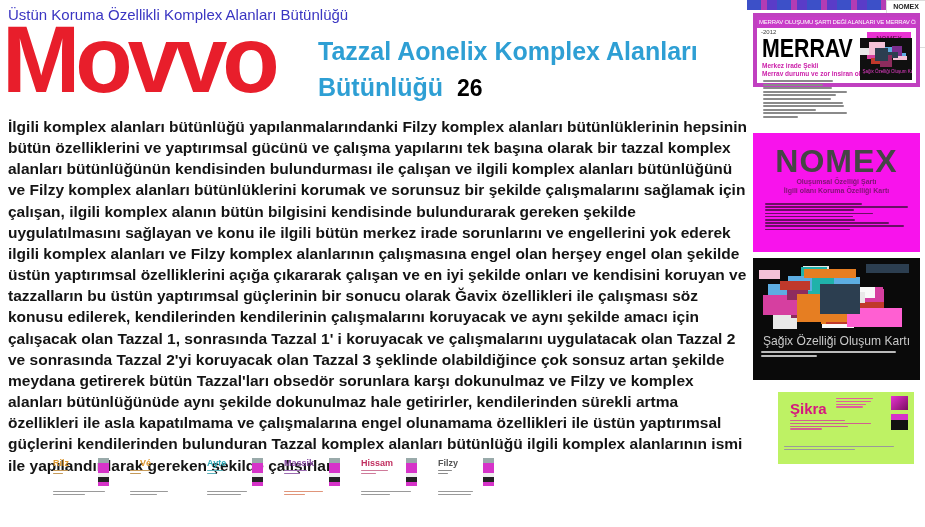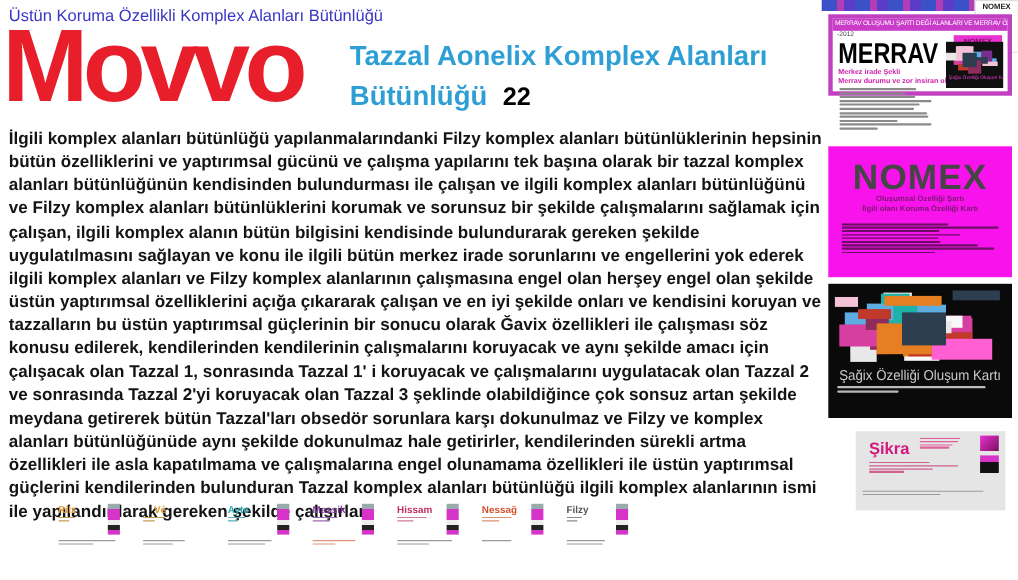--- a/index.html
+++ b/index.html
@@ -60,21 +60,21 @@
   .nomex-par{margin:8px 12px 0;}
 
   
   .sagix{position:absolute;left:753px;top:258px;width:167px;height:122px;background:#0a0a0a;overflow:hidden;}
   .sagix-tiles{position:relative;margin:5px 6px 0;height:66px;}
   .sagix-cap{font-size:13px;color:#c9c9c9;text-align:center;margin-top:4px;white-space:nowrap;
              transform:scaleX(0.93);transform-origin:center;}
   .sagix-par{margin:3px 8px 0;}
 
   
-  .sikra{position:absolute;left:778px;top:392px;width:136px;height:72px;background:#e5e5e5;}
+  .sikra{position:absolute;left:778px;top:392px;width:136px;height:72px;background:#bef264;}
   .sikra-title{position:absolute;left:12px;top:8px;font-size:15px;font-weight:bold;color:#d6187e;}
   .sikra-lines-r{position:absolute;left:58px;top:6px;width:44px;}
   .sikra-par{position:absolute;left:12px;top:28px;width:88px;}
   .sikra-thumb1{position:absolute;right:6px;top:4px;width:17px;height:14px;
                 background:linear-gradient(135deg,#e832d2,#7a1060);}
   .sikra-thumb2{position:absolute;right:6px;top:22px;width:17px;height:16px;
                 background:linear-gradient(180deg,#d633c9 0 6px,#111 6px 16px);}
   .sikra-foot{position:absolute;left:6px;top:54px;width:124px;}
 
   
@@ -89,21 +89,21 @@
 </style>
 </head>
 <body>
 
 <div class="page">
 
   <div class="kicker">Üstün Koruma Özellikli Komplex Alanları Bütünlüğü</div>
   <div class="logo">Movvo</div>
   <div class="title">
     <span>Tazzal Aonelix Komplex Alanları</span><br>
-    <span>Bütünlüğü</span><span class="issue">22</span>
+    <span>Bütünlüğü</span><span class="issue">26</span>
   </div>
 
   <div class="article">İlgili komplex alanları bütünlüğü yapılanmalarındanki Filzy komplex alanları bütünlüklerinin hepsinin bütün özelliklerini ve yaptırımsal gücünü ve çalışma yapılarını tek başına olarak bir tazzal komplex alanları bütünlüğünün kendisinden bulundurması ile çalışan ve ilgili komplex alanları bütünlüğünü ve Filzy komplex alanları bütünlüklerini korumak ve sorunsuz bir şekilde çalışmalarını sağlamak için çalışan, ilgili komplex alanın bütün bilgisini kendisinde bulundurarak gereken şekilde uygulatılmasını sağlayan ve konu ile ilgili bütün merkez irade sorunlarını ve engellerini yok ederek ilgili komplex alanları ve Filzy komplex alanlarının çalışmasına engel olan herşey engel olan şekilde üstün yaptırımsal özelliklerini açığa çıkararak çalışan ve en iyi şekilde onları ve kendisini koruyan ve tazzalların bu üstün yaptırımsal güçlerinin bir sonucu olarak Ğavix özellikleri ile çalışması söz konusu edilerek, kendilerinden kendilerinin çalışmalarını koruyacak ve aynı şekilde amacı için çalışacak olan Tazzal 1, sonrasında Tazzal 1' i koruyacak ve çalışmalarını uygulatacak olan Tazzal 2 ve sonrasında Tazzal 2'yi koruyacak olan Tazzal 3 şeklinde olabildiğince çok sonsuz artan şekilde meydana getirerek bütün Tazzal'ları obsedör sorunlara karşı dokunulmaz ve Filzy ve komplex alanları bütünlüğünüde aynı şekilde dokunulmaz hale getirirler, kendilerinden sürekli artma özellikleri ile asla kapatılmama ve çalışmalarına engel olunamama özellikleri ile üstün yaptırımsal güçlerini kendilerinden bulunduran Tazzal komplex alanları bütünlüğü ilgili komplex alanlarının ismi ile yapılandırılarak gereken şekilde çalışırlar.</div>
 
   <div class="top-strip"></div>
   <div class="corner-box">
     <div class="nx">NOMEX</div>
     <div class="corner-blob"></div>
   </div>
 
@@ -308,35 +308,20 @@
       <div class="fthumb"></div>
         </div>
       <div class="foot microlines">
           <div style="height: 1.2px; background: rgb(154, 154, 154); margin-bottom: 1.4px; width: 88.6979%;"></div>
           <div style="height: 1.2px; background: rgb(154, 154, 154); margin-bottom: 1.4px; width: 52.6061%;"></div>
         </div>
     </div>
     <div class="fcard">
       <div class="fcard-main">
           <div>
-            <div class="brand" style="color: rgb(210, 82, 45);">Nessağ</div>
-      <div class="sub microlines">
-              <div style="height: 1.4px; background: rgb(221, 144, 112); margin-bottom: 1.4px; width: 83.6514%;"></div>
-              <div style="height: 1.4px; background: rgb(221, 144, 112); margin-bottom: 1.4px; width: 50.752%;"></div>
-            </div>
-          </div>
-      <div class="fthumb"></div>
-        </div>
-      <div class="foot microlines">
-          <div style="height: 1.2px; background: rgb(154, 154, 154); margin-bottom: 1.4px; width: 48.6411%;"></div>
-        </div>
-    </div>
-    <div class="fcard">
-      <div class="fcard-main">
-          <div>
             <div class="brand" style="color: rgb(85, 85, 85);">Filzy</div>
       <div class="sub microlines">
               <div style="height: 1.4px; background: rgb(138, 138, 138); margin-bottom: 1.4px; width: 71.8001%;"></div>
               <div style="height: 1.4px; background: rgb(138, 138, 138); margin-bottom: 1.4px; width: 48.5571%;"></div>
             </div>
           </div>
       <div class="fthumb"></div>
         </div>
       <div class="foot microlines">
           <div style="height: 1.2px; background: rgb(154, 154, 154); margin-bottom: 1.4px; width: 63.1859%;"></div>

